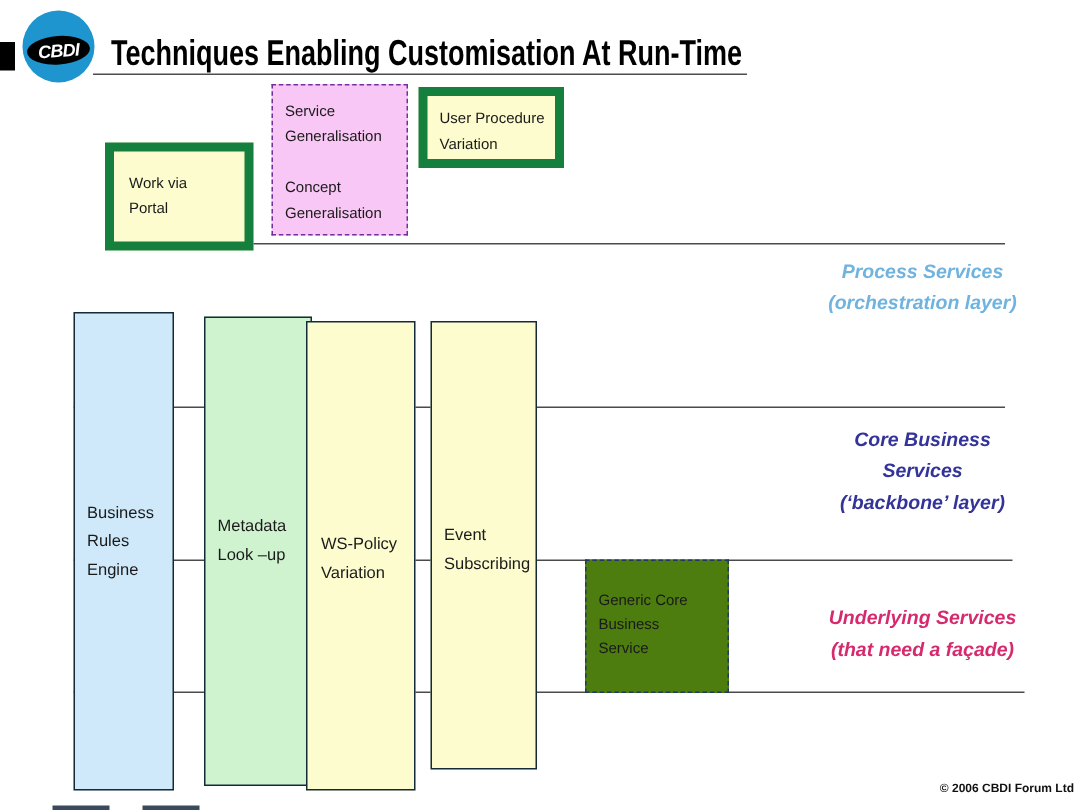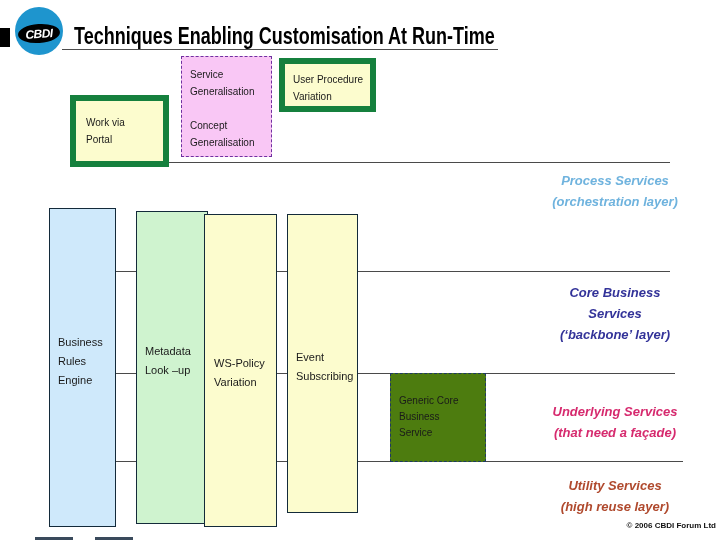--- a/index.html
+++ b/index.html
@@ -103,21 +103,19 @@
 Service</div>
   </div>
 
   <div class="layer-label c-process" style="top:170px;">Process Services
 (orchestration layer)</div>
   <div class="layer-label c-core" style="top:282px;">Core Business
 Services
 (‘backbone’ layer)</div>
   <div class="layer-label c-underlying" style="top:401px;">Underlying Services
 (that need a façade)</div>
-  <div class="layer-label c-utility" style="top:475px;">Utility Services
-(high reuse layer)</div>
 
   <div class="page-number">18</div>
   <div class="copyright">© 2006 CBDI Forum Ltd</div>
   <div class="footer-seg" style="left:35px;"></div>
   <div class="footer-seg" style="left:95px;"></div>
 
 </div>
 
 </body></html>

